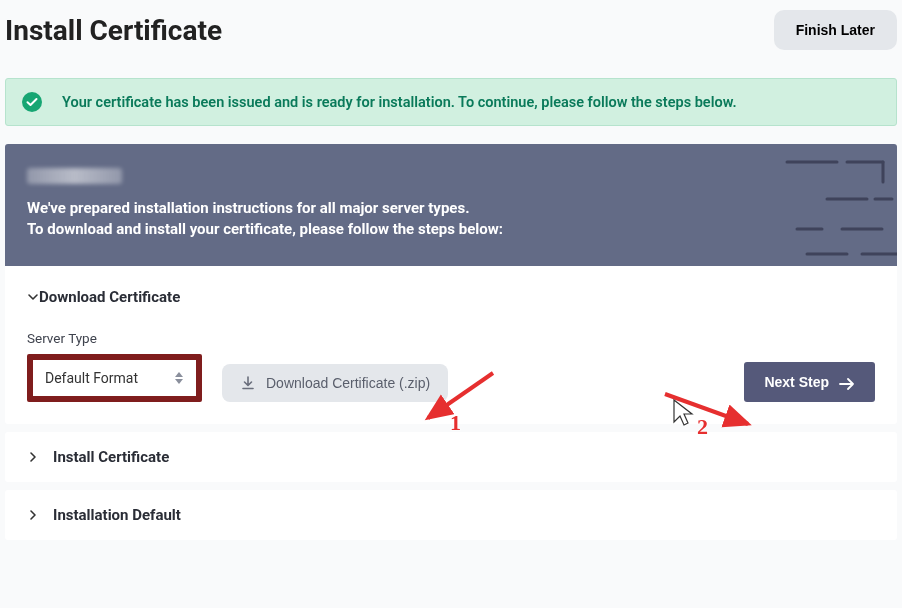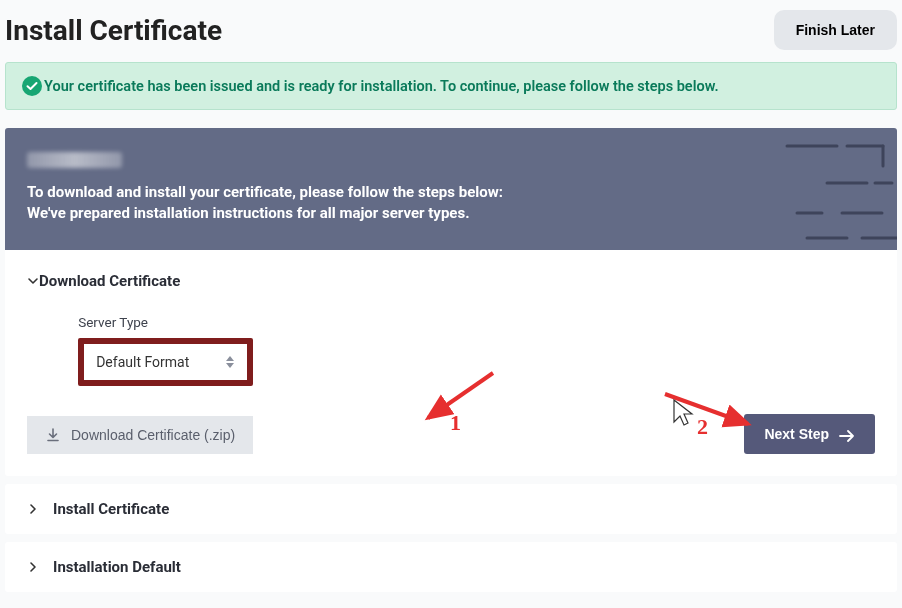--- a/index.html
+++ b/index.html
@@ -31,24 +31,24 @@
       font-weight: 600;
       color: #000000;
       cursor: pointer;
       border-radius: 10px;
     }
     .alert {
       background: #d1f0e0;
       border: 1px solid #b6e3cd;
       border-radius: 3px;
       padding: 13px 16px;
-      margin: 2px 5px;
-      display: flex;
-      align-items: center;
-      gap: 2px;
+      margin: 18px 5px;
+      display: flex;
+      align-items: center;
+      gap: 20px;
     }
     .alert-text {
       color: #0a7a5a;
       font-weight: 600;
       font-size: 14.5px;
     }
     .check-circle {
       width: 20px;
       height: 20px;
       flex-shrink: 0;
@@ -109,22 +109,21 @@
     .form-row {
       display: flex;
       align-items: flex-end;
       justify-content: space-between;
       margin-top: 24px;
       gap: 16px;
     }
     .left-controls {
       display: flex;
       align-items: flex-end;
-      gap: 30px;
-      flex-direction: column;
+      gap: 20px;
     }
     .field-label {
       font-size: 13.5px;
       color: #3f434e;
       margin-bottom: 8px;
     }
     .select {
       border: 6px solid #7f1d1d;
       background: #fff;
       padding: 10px 12px;
@@ -150,21 +149,21 @@
     .dl-btn {
       background: #e4e7eb;
       border: none;
       padding: 11px 18px;
       font-size: 14px;
       color: #5a5f6c;
       display: flex;
       align-items: center;
       gap: 10px;
       cursor: pointer;
-      border-radius: 0;
+      border-radius: 8px;
       font-weight: 500;
     }
     .next-btn {
       background: #55597a;
       color: #fff;
       border: none;
       padding: 12px 20px;
       font-size: 14px;
       font-weight: 600;
       display: flex;
@@ -229,22 +228,22 @@
       <line x1="176" y1="8" x2="176" y2="28"></line>
       <line x1="120" y1="45" x2="160" y2="45"></line>
       <line x1="168" y1="45" x2="185" y2="45"></line>
       <line x1="90" y1="75" x2="115" y2="75"></line>
       <line x1="135" y1="75" x2="175" y2="75"></line>
       <line x1="100" y1="100" x2="140" y2="100"></line>
       <line x1="155" y1="100" x2="190" y2="100"></line>
     </g>
   </svg>
   <div class="banner-blur"></div>
+  <div class="banner-text">We've prepared installation instructions for all major server types.</div>
   <div class="banner-text">To download and install your certificate, please follow the steps below:</div>
-  <div class="banner-text">We've prepared installation instructions for all major server types.</div>
 </div>
 
 <div class="card">
   <div class="section-head">
     <svg class="chevron" viewBox="0 0 12 12">
       <path d="M2 4 L6 8 L10 4" stroke="#333" stroke-width="1.6" fill="none" stroke-linecap="round" stroke-linejoin="round"></path>
     </svg>
     <span class="section-title">Download Certificate</span>
   </div>
 

